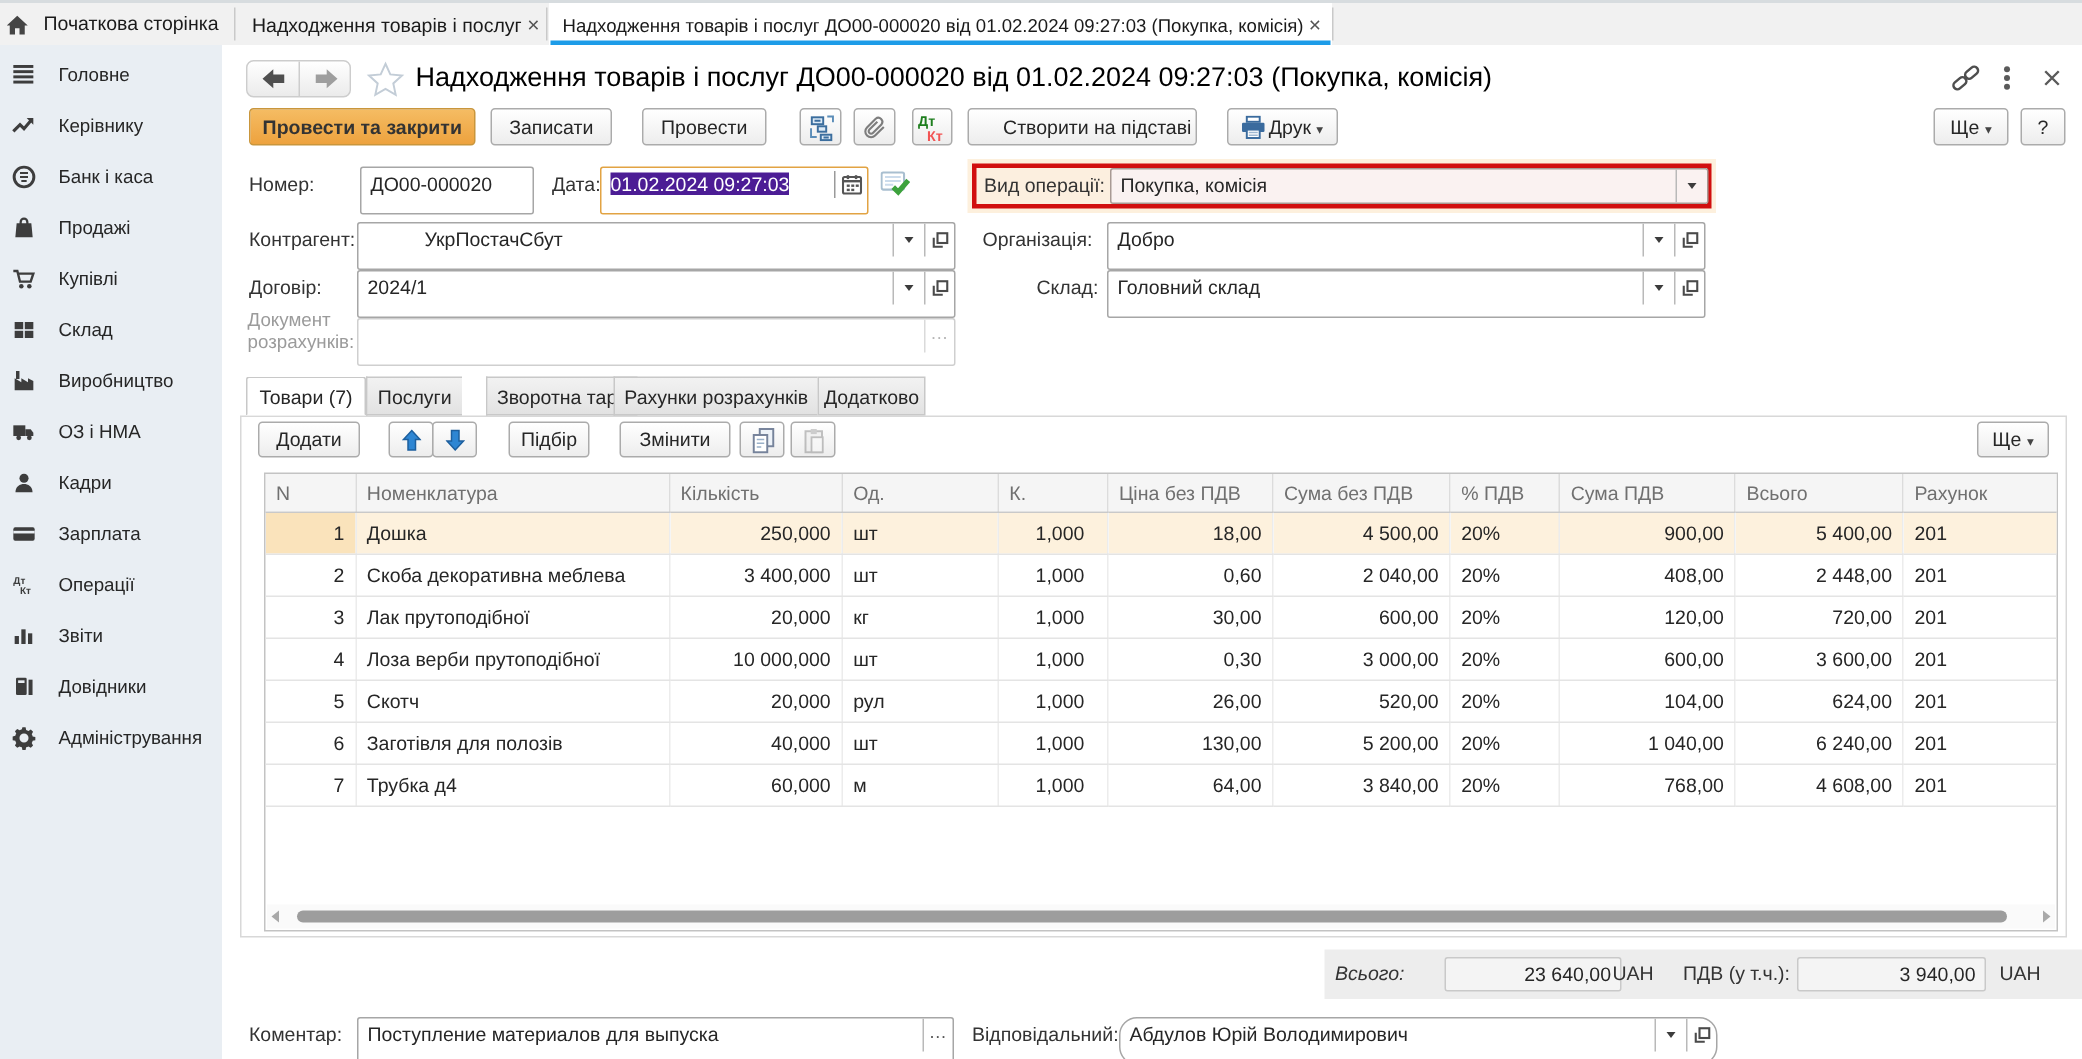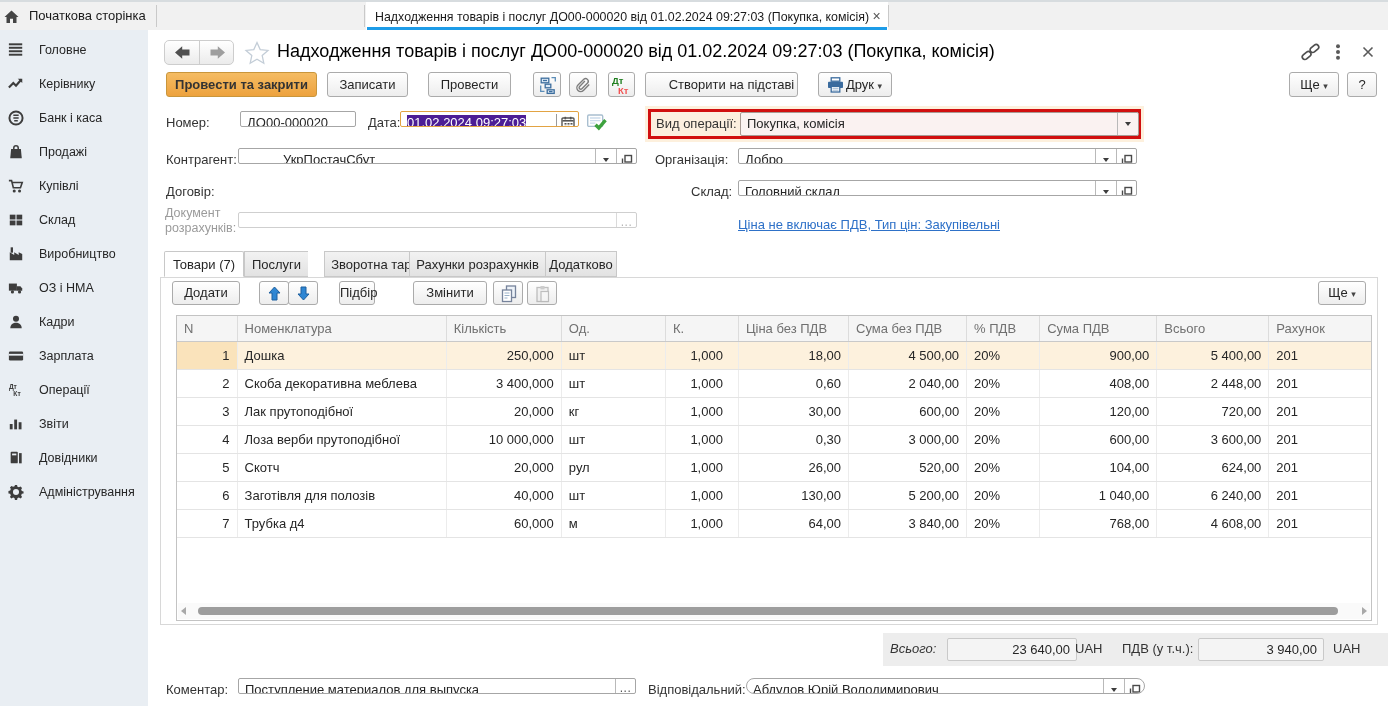--- a/index.html
+++ b/index.html
@@ -24,21 +24,21 @@
 
 
 #content { position:absolute; left:148px; top:30px; width:1240px; height:676px; background:#fff; }
 
 
 .btn { position:absolute; height:25px; line-height:23px; text-align:center; border:1px solid #ababab; border-radius:3px; background:linear-gradient(#ffffff, #ededed); color:#262626; font-size:13px; }
 .btn .dd { color:#444; font-size:9px; }
 
 
 .lbl { position:absolute; height:24px; line-height:24px; color:#333; white-space:nowrap; }
-.fld { position:absolute; height:16px; border:1px solid #a6a6a6; border-radius:2px; background:#fff; line-height:22px; padding-left:6px; white-space:nowrap; overflow:hidden; }
+.fld { position:absolute; height:32px; border:1px solid #a6a6a6; border-radius:2px; background:#fff; line-height:22px; padding-left:6px; white-space:nowrap; overflow:hidden; }
 .car { position:absolute; top:0; width:21px; height:22px; border-left:1px solid #b9b9b9; }
 .car:after { content:""; position:absolute; left:7px; top:9px; border-left:3.5px solid transparent; border-right:3.5px solid transparent; border-top:4.5px solid #3c3c3c; }
 .opn { position:absolute; right:0; top:0; width:20px; height:22px; border-left:1px solid #b9b9b9; }
 .dots { position:absolute; right:0; top:0; width:20px; height:22px; border-left:1px solid #b9b9b9; color:#555; text-align:center; line-height:18px; font-size:12px; letter-spacing:0.5px; }
 
 
 .ftab { position:absolute; top:251px; height:26px; line-height:26px; text-align:center; background:linear-gradient(#f2f2f2,#e2e2e2); border:1px solid #c8c8c8; border-right:none; color:#262626; }
 .ftab.active { background:#fff !important; background-image:none !important; border-right:1px solid #c8c8c8; border-bottom:1px solid #fff; border-top-left-radius:2px; border-top-right-radius:2px; z-index:3; }
 
 
@@ -67,20 +67,21 @@
   <div id="tabbar">
     <div class="ttab" style="left:0;width:156px;">
       <svg style="position:absolute;left:4px;top:8px;" width="15" height="14" viewBox="0 0 15 14">
           <path d="M7.5 0.5 L14.5 7 H12.5 V13 H9 V8.8 H6 V13 H2.5 V7 H0.5 Z" fill="#454545"></path>
         </svg>
       <span style="margin-left:29px;">Початкова сторінка</span>
     </div>
     <div class="tsep" style="left:156px;"></div>
     <div class="tsep" style="left:364px;"></div>
     <div class="tsep" style="left:888px;"></div>
+    <div class="ttab" style="left:157px;width:209px;"><span style="margin-left:11px;">Надходження товарів і послуг</span> <span class="tclose">×</span></div>
     <div class="ttab" id="tab3" style="left:366px;width:522px;font-size:12.4px;"><span style="margin-left:9px;">Надходження товарів і послуг ДО00-000020 від 01.02.2024 09:27:03 (Покупка, комісія)</span> <span class="tclose">×</span></div>
     <div id="tab3u"></div>
   </div>
 
   <div id="sidebar">
     <div class="sitem" style="top:8px;">
         <svg class="ic" viewBox="0 0 18 18">
           <g fill="#3d3d3d">
             <rect x="1" y="1.5" width="15" height="2.2"></rect>
             <rect x="1" y="5.4" width="15" height="2.2"></rect>
@@ -312,55 +313,62 @@
   <div class="fld" style="left:738px;top:148px;width:399px;">Добро<div class="car" style="right:20px;"></div><div class="opn">
         <svg style="position:absolute;left:4px;top:5px;" width="12" height="12" viewBox="0 0 12 12">
           <g fill="none" stroke="#4a4a4a" stroke-width="1.4">
             <rect x="4" y="1.5" width="6.5" height="6.5"></rect>
             <path d="M1.5 4.5 V10.5 H7.5"></path>
           </g>
         </svg>
       </div></div>
 
   <div class="lbl" style="left:166px;top:180px;">Договір:</div>
+  <div class="fld" style="left:238px;top:180px;width:399px;">2024/1<div class="car" style="right:20px;"></div><div class="opn">
+        <svg style="position:absolute;left:4px;top:5px;" width="12" height="12" viewBox="0 0 12 12">
+          <g fill="none" stroke="#4a4a4a" stroke-width="1.4">
+            <rect x="4" y="1.5" width="6.5" height="6.5"></rect>
+            <path d="M1.5 4.5 V10.5 H7.5"></path>
+          </g>
+        </svg>
+      </div></div>
   <div class="lbl" style="left:655px;top:180px;margin-left:36px;">Склад:</div>
   <div class="fld" style="left:738px;top:180px;width:399px;">Головний склад<div class="car" style="right:20px;"></div><div class="opn">
         <svg style="position:absolute;left:4px;top:5px;" width="12" height="12" viewBox="0 0 12 12">
           <g fill="none" stroke="#4a4a4a" stroke-width="1.4">
             <rect x="4" y="1.5" width="6.5" height="6.5"></rect>
             <path d="M1.5 4.5 V10.5 H7.5"></path>
           </g>
         </svg>
       </div></div>
 
   <div class="lbl" style="left:165px;top:206px;color:#9b9b9b;line-height:15px;font-size:12.5px;">Документ<br>розрахунків:</div>
   <div class="fld" style="left:238px;top:212px;width:399px;border-color:#cfcfcf;">
       <div class="dots" style="border-left-color:#dadada;color:#b5b5b5;">...</div>
     </div>
-  <a class="lnk abs" style="left:738px;top:217px;">Ціна не включає ПДВ, Тип цін: Закупівельні</a>
 
   <div class="abs" style="left:160px;top:277px;width:1218px;height:348px;border:1px solid #d8d8d8;background:#fff;"></div>
   <div class="ftab active" style="left:164px;width:80px;">Товари (7)</div>
   <div class="ftab" style="left:244px;width:64px;">Послуги</div>
   <div class="ftab" style="left:308px;width:101px;margin-left:16px;">Зворотна тара</div>
   <div class="ftab" style="left:409px;width:136px;">Рахунки розрахунків</div>
   <div class="ftab" style="left:545px;width:72px;border-right:1px solid #c8c8c8;">Додатково</div>
 
   <div class="btn" style="left:172px;top:281px;width:68px;height:24px;line-height:22px;">Додати</div>
   <div class="btn" style="left:259px;top:281px;width:30px;height:24px;">
       <svg class="abs" style="left:8px;top:4px;" width="13" height="15" viewBox="0 0 13 15">
         <path d="M6.5 1 L12 7 H9 V14 H4 V7 H1 Z" fill="#2e86d3" stroke="#1d5f9e" stroke-width="1"></path>
       </svg>
     </div>
   <div class="btn" style="left:288px;top:281px;width:30px;height:24px;">
       <svg class="abs" style="left:8px;top:4px;" width="13" height="15" viewBox="0 0 13 15">
         <path d="M6.5 14 L1 8 H4 V1 H9 V8 H12 Z" fill="#2e86d3" stroke="#1d5f9e" stroke-width="1"></path>
       </svg>
     </div>
-  <div class="btn" style="left:339px;top:281px;width:36px;height:24px;line-height:22px;">Підбір</div>
+  <div class="btn" style="left:339px;top:281px;width:54px;height:24px;line-height:22px;">Підбір</div>
   <div class="btn" style="left:413px;top:281px;width:74px;height:24px;line-height:22px;">Змінити</div>
   <div class="btn" style="left:493px;top:281px;width:30px;height:24px;">
       <svg class="abs" style="left:7px;top:3px;" width="16" height="18" viewBox="0 0 16 18">
         <rect x="5.5" y="1" width="9" height="11.5" fill="#edf2f8" stroke="#76839b" stroke-width="1.3"></rect>
         <rect x="1.5" y="5" width="9" height="11.5" fill="#fff" stroke="#76839b" stroke-width="1.3"></rect>
         <path d="M3.5 8 H8.5 M3.5 10.5 H8.5 M3.5 13 H6.5" stroke="#9ab1c9" stroke-width="1.1"></path>
       </svg>
     </div>
   <div class="btn" style="left:527px;top:281px;width:30px;height:24px;">
       <svg class="abs" style="left:7px;top:3px;" width="16" height="18" viewBox="0 0 16 18">
@@ -497,21 +505,21 @@
       </table>
     <div id="hscroll">
       <div class="abs" style="left:3px;top:4px;width:0;height:0;border-top:4px solid transparent;border-bottom:4px solid transparent;border-right:5px solid #a9a9a9;"></div>
       <div id="hthumb"></div>
       <div class="abs" style="right:3px;top:4px;width:0;height:0;border-top:4px solid transparent;border-bottom:4px solid transparent;border-left:5px solid #a9a9a9;"></div>
     </div>
   </div>
 
   <div id="totband">
     <div class="lbl" style="left:7px;top:4px;font-style:italic;">Всього:</div>
-    <div class="totbox" style="left:64px;width:130px;">23 640,00</div>
+    <div class="totbox" style="left:80px;width:118px;">23 640,00</div>
     <div class="lbl" style="left:192px;top:4px;">UAH</div>
     <div class="lbl" style="left:239px;top:4px;">ПДВ (у т.ч.):</div>
     <div class="totbox" style="left:315px;width:126px;">3 940,00</div>
     <div class="lbl" style="left:450px;top:4px;">UAH</div>
   </div>
 
   <div class="lbl" style="left:166px;top:678px;">Коментар:</div>
   <div class="fld" style="left:238px;top:678px;width:398px;">Поступление материалов для выпуска<div class="dots">...</div></div>
   <div class="lbl" style="left:648px;top:678px;">Відповідальний:</div>
   <div class="fld" style="left:746px;top:678px;width:399px;border-radius:12px;">Абдулов Юрій Володимирович<div class="car" style="right:20px;"></div><div class="opn">

